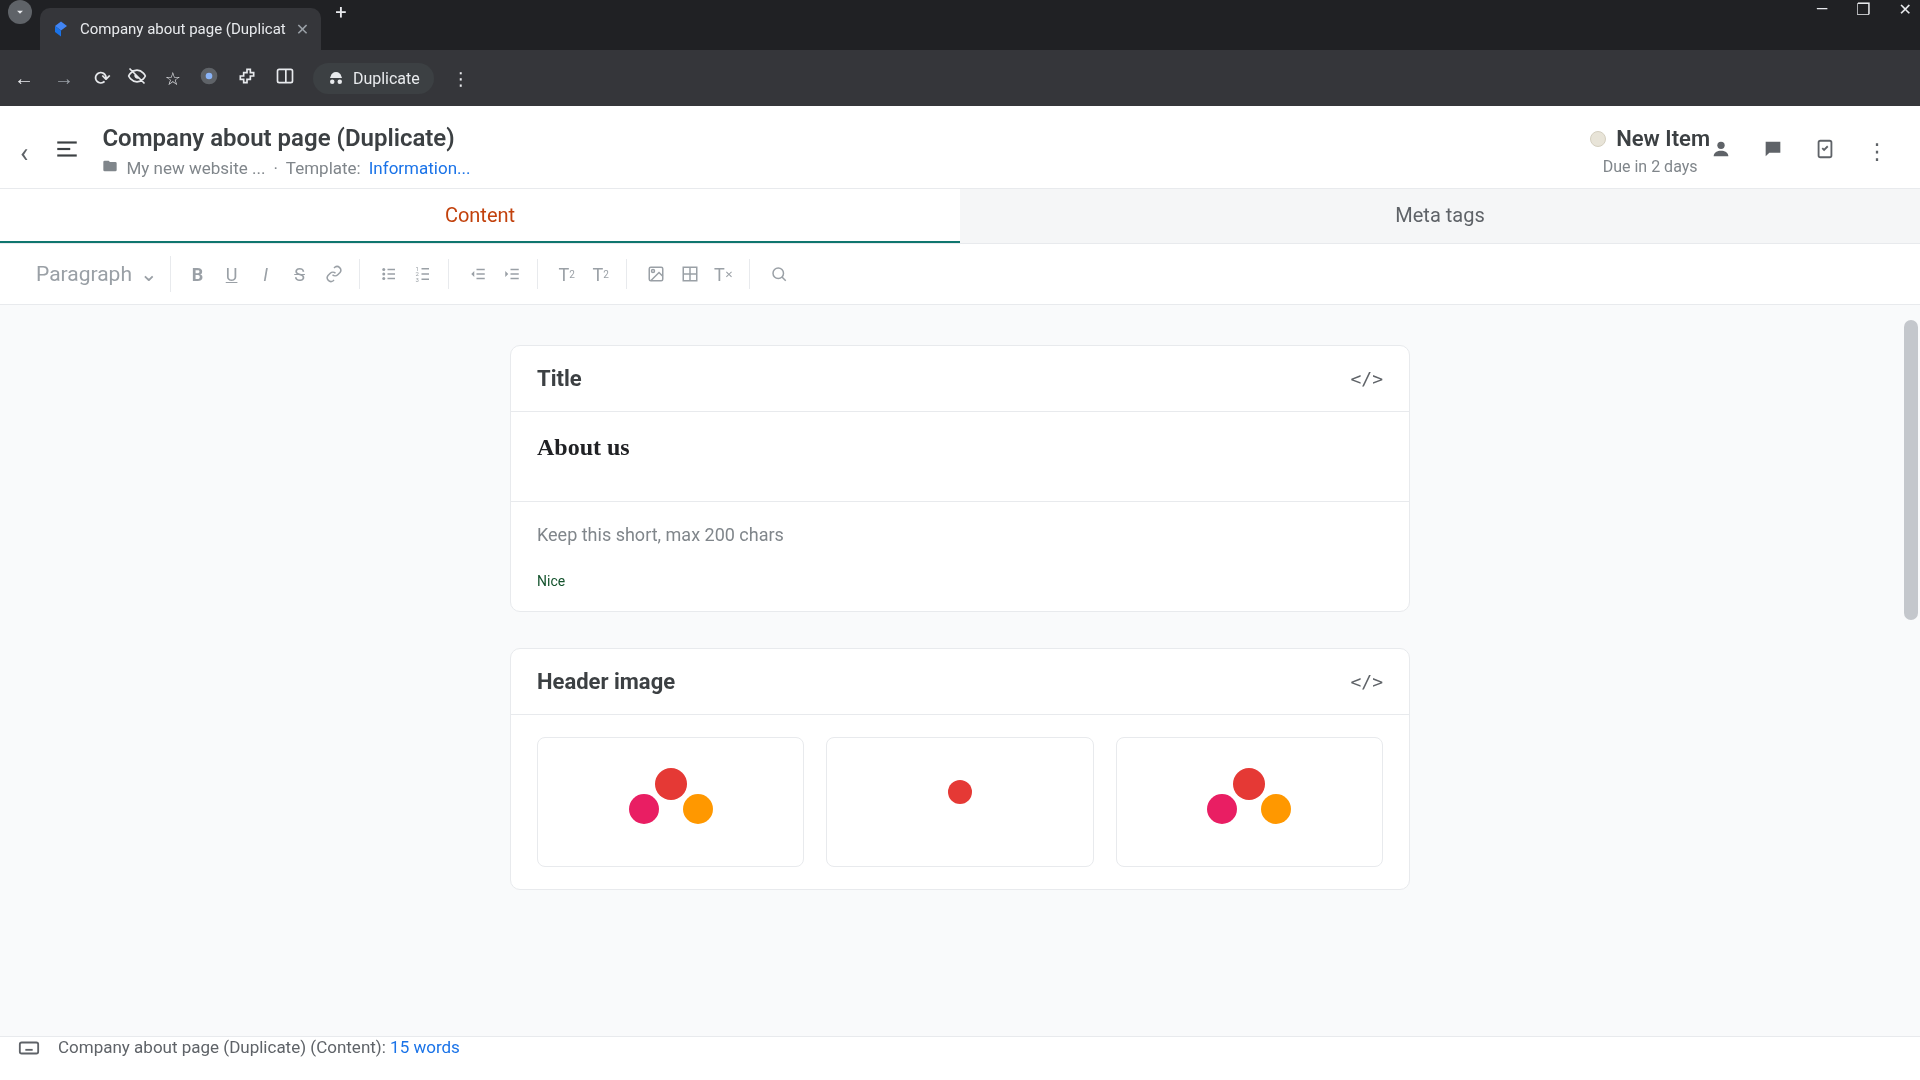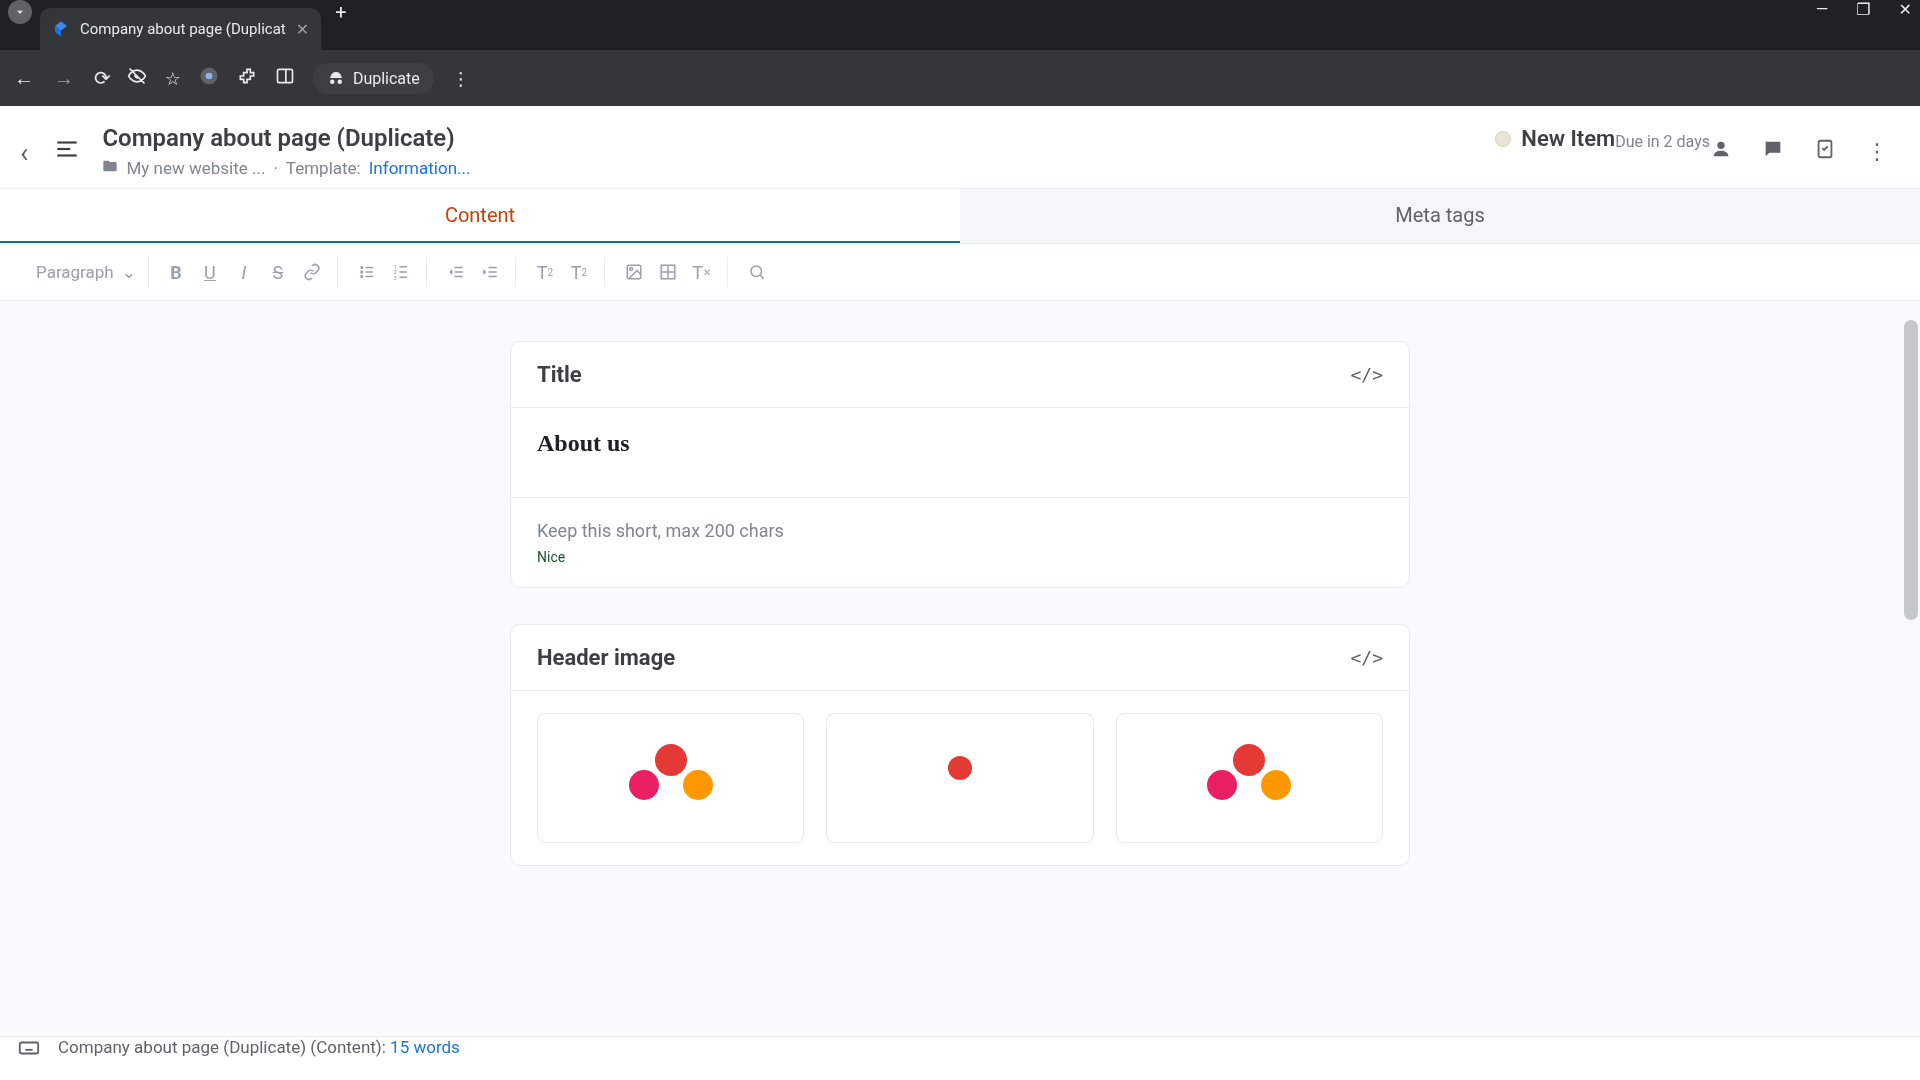--- a/index.html
+++ b/index.html
@@ -23,48 +23,48 @@
 .addr-right span{cursor:pointer}
 .incognito-badge{background:#3c4043;border-radius:20px;padding:6px 14px;display:flex;align-items:center;gap:8px;font-size:16px}
 .app-header{display:flex;align-items:flex-start;padding:18px 24px 10px 18px;border-bottom:1px solid #e8eaed}
 .back-chevron{font-size:28px;color:#5f6368;cursor:pointer;padding:12px 12px 0 2px}
 .menu-hamburger{font-size:26px;color:#3c4043;cursor:pointer;padding:12px 22px 0 14px}
 .page-info{flex:1}
 .page-title{font-size:24px;font-weight:600;color:#3c4043;margin-bottom:6px}
 .breadcrumb{display:flex;align-items:center;gap:8px;font-size:17px;color:#80868b}
 .folder-icon{color:#80868b;font-size:16px}
 .template-link{color:#1a73e8}
-.status-col{display:flex;flex-direction:row;align-items:center;padding-top:2px}
+.status-col{display:flex;flex-direction:column;align-items:center;padding-top:2px}
 .status-row{display:flex;align-items:center;gap:10px}
 .status-dot{width:16px;height:16px;border-radius:50%;background:#e8e4d8;border:1px solid #d4cfc0}
 .status-label{font-size:22px;font-weight:600;color:#3c4043}
 .due-text{font-size:16px;color:#80868b;margin-top:6px}
 .header-actions{display:flex;gap:30px;align-items:center;padding-top:14px;margin-left:auto;margin-right:8px}
 .header-actions span{color:#5f6368;font-size:22px;cursor:pointer}
 .tabs-row{display:flex;border-bottom:1px solid #e8eaed}
 .tab-btn{flex:1;text-align:center;padding:14px 0;font-size:20px;color:#5f6368;cursor:pointer}
 .tab-btn.active{color:#c2410c;border-bottom:2px solid #0f766e;background:#fff}
 .tab-btn.inactive{background:#f5f6f7}
 .toolbar{display:flex;align-items:center;padding:12px 24px;border-bottom:1px solid #e8eaed;gap:4px}
-.tool-select{display:flex;align-items:center;gap:8px;color:#9aa0a6;font-size:17px;padding:6px 12px;cursor:pointer;border-right:1px solid #e8eaed;margin-right:8px}
+.tool-select{display:flex;align-items:center;gap:8px;color:#9aa0a6;font-size:21px;padding:6px 12px;cursor:pointer;border-right:1px solid #e8eaed;margin-right:8px}
 .tool-group{display:flex;gap:4px;border-right:1px solid #e8eaed;padding-right:10px;margin-right:10px}
 .tool-btn{width:30px;height:30px;display:flex;align-items:center;justify-content:center;color:#9aa0a6;font-size:18px;cursor:pointer;border-radius:4px}
 .tool-btn.bold{font-weight:bold}
 .tool-btn.italic{font-style:italic}
 .tool-btn.underline{text-decoration:underline}
 .tool-btn.strike{text-decoration:line-through}
 .content-area{background:#f9fafb;padding:40px 0 0 0;height:calc(1080px - 50px - 56px - 88px - 52px - 54px - 44px);overflow-y:auto;position:relative}
 .card{width:900px;margin:0 auto 36px auto;background:#fff;border:1px solid #e8eaed;border-radius:10px}
 .card-header{display:flex;justify-content:space-between;align-items:center;padding:20px 26px}
 .card-title{font-size:22px;font-weight:700;color:#3c4043}
 .code-icon{color:#5f6368;font-size:18px;cursor:pointer;font-family:monospace}
 .card-divider{border-top:1px solid #e8eaed}
 .card-body{padding:22px 26px}
 .about-heading{font-size:24px;font-weight:700;color:#202124;font-family:Georgia,serif;margin-bottom:18px}
-.hint-text{font-size:18px;color:#80868b;margin-bottom:8px}
+.hint-text{font-size:18px;color:#80868b;margin-bottom:28px}
 .body-text{font-size:14px;color:#14532d}
 .img-grid{display:flex;gap:22px;padding:22px 26px}
 .img-box{flex:1;height:130px;border:1px solid #e8eaed;border-radius:8px;display:flex;align-items:center;justify-content:center;background:#fff;overflow:hidden}
 .illus{width:100px;height:80px;position:relative}
 .circle{position:absolute;border-radius:50%}
 .c-red{width:32px;height:32px;background:#e53935;top:6px;left:34px}
 .c-pink{width:30px;height:30px;background:#e91e63;top:32px;left:8px}
 .c-orange{width:30px;height:30px;background:#ff9800;top:32px;right:8px}
 .illus2 .c-red{width:24px;height:24px;top:18px;left:38px}
 .footer{position:absolute;bottom:0;left:0;right:0;height:44px;border-top:1px solid #e8eaed;display:flex;align-items:flex-start;padding:0 18px;gap:18px;background:#fff;font-size:17px;color:#5f6368}

